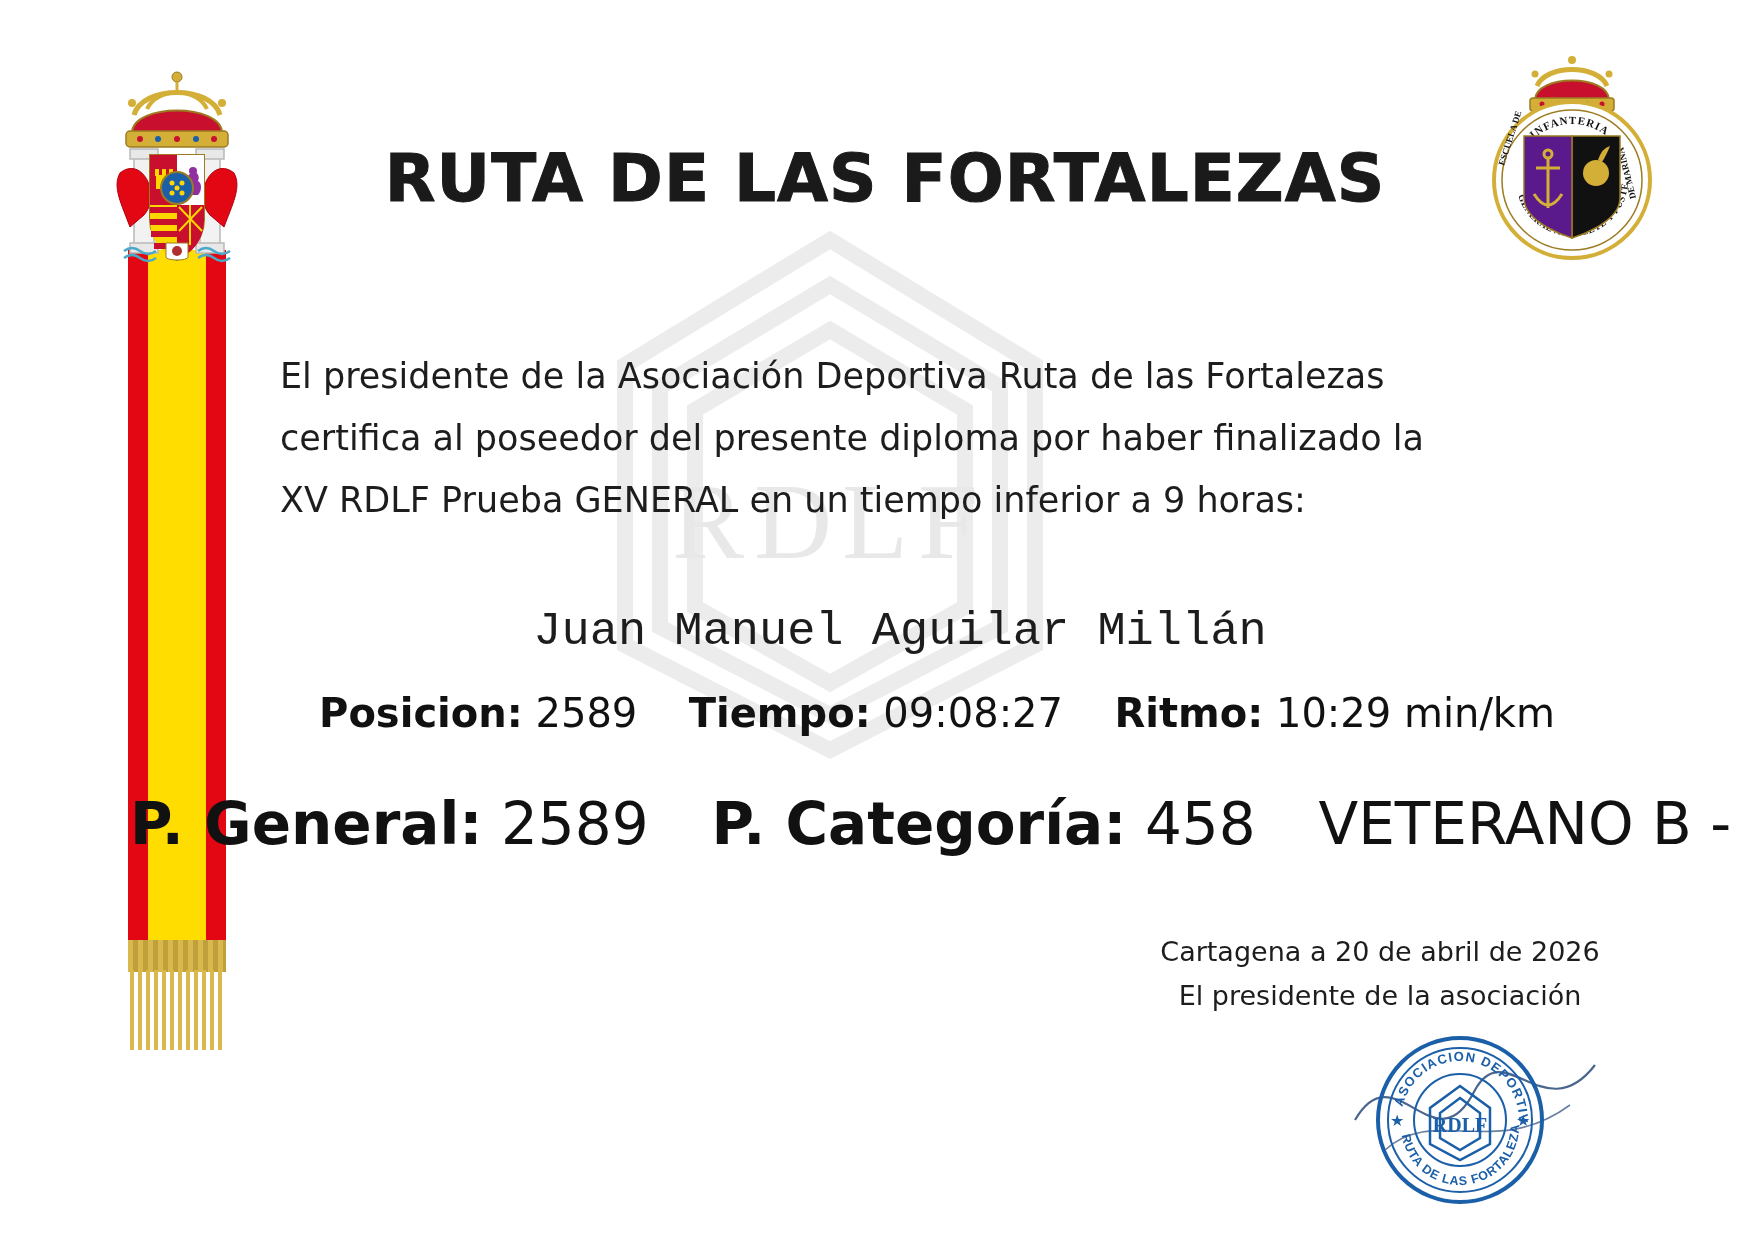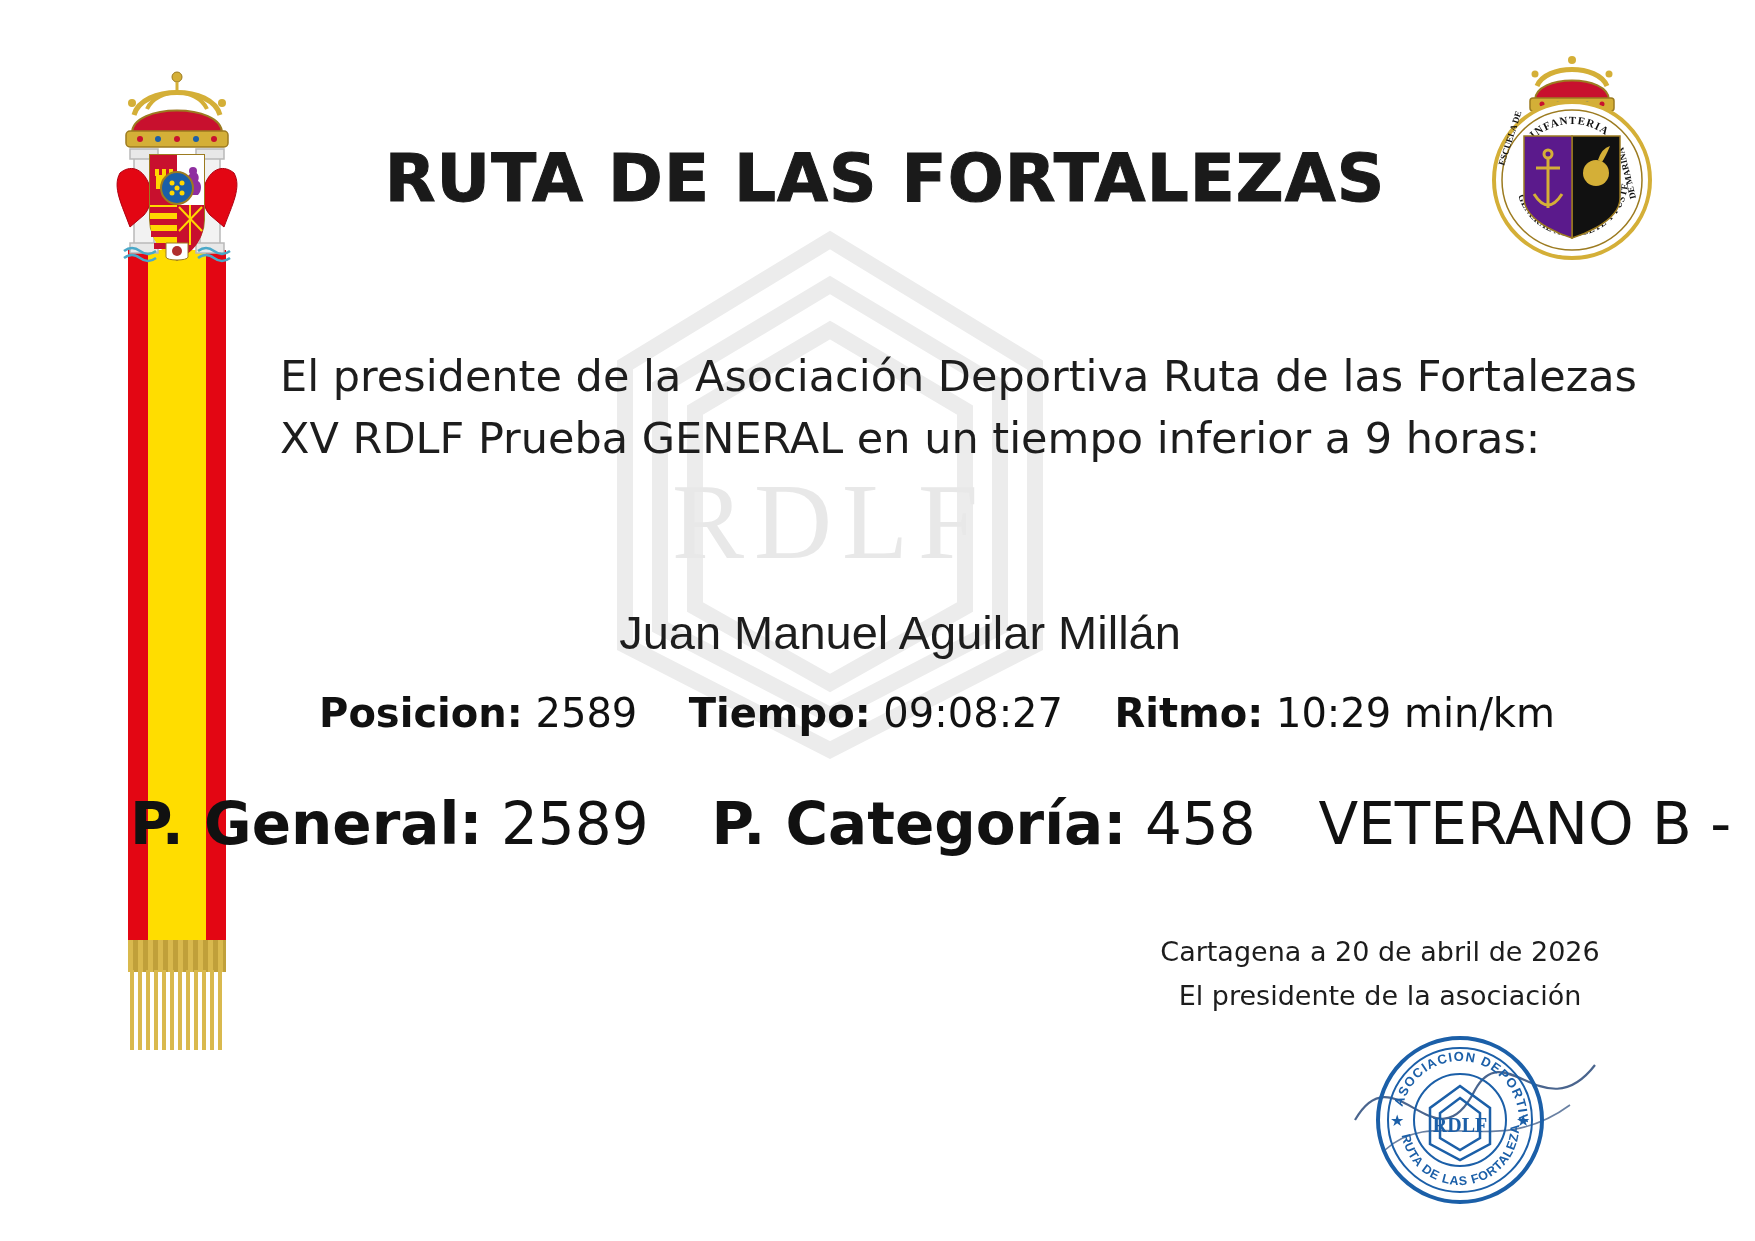--- a/index.html
+++ b/index.html
@@ -109,35 +109,35 @@
   }
 
   
   .body-text {
     position: absolute;
     left: 280px;
     top: 345px;
     width: 1400px;
     z-index: 4;
     font-family: "DejaVu Sans", sans-serif;
-    font-size: 43px;
+    font-size: 35px;
     line-height: 62px;
     color: #1d1d1d;
     text-align: left;
   }
   .body-text .line { display: block; white-space: nowrap; }
 
   
   .runner-name {
     position: absolute;
     left: 250px;
     top: 605px;
     width: 1300px;
     text-align: center;
-    font-family: Liberation Sans, sans-serif;
+    font-family: Liberation Mono, monospace;
     font-size: 47px;
     color: #1d1d1d;
     z-index: 4;
   }
 
   
   .results-row-1 {
     position: absolute;
     left: 215px;
     top: 690px;
@@ -339,20 +339,21 @@
         <circle cx="68" cy="106" r="4"></circle>
       </g>
     </g>
   </svg>
 </div>
 
 <div class="title">RUTA DE LAS FORTALEZAS</div>
 
 <div class="body-text">
   <span class="line">El presidente de la Asociación Deportiva Ruta de las Fortalezas</span>
+  <span class="line">certifica al poseedor del presente diploma por haber finalizado la</span>
   <span class="line">XV RDLF Prueba GENERAL en un tiempo inferior a 9 horas:</span>
 </div>
 
 <div class="runner-name">Juan Manuel Aguilar Millán</div>
 
 <div class="results-row-1">
   <span class="lbl">Posicion:</span>
   <span class="val">2589</span>
   <span class="gap"></span>
   <span class="lbl">Tiempo:</span>

